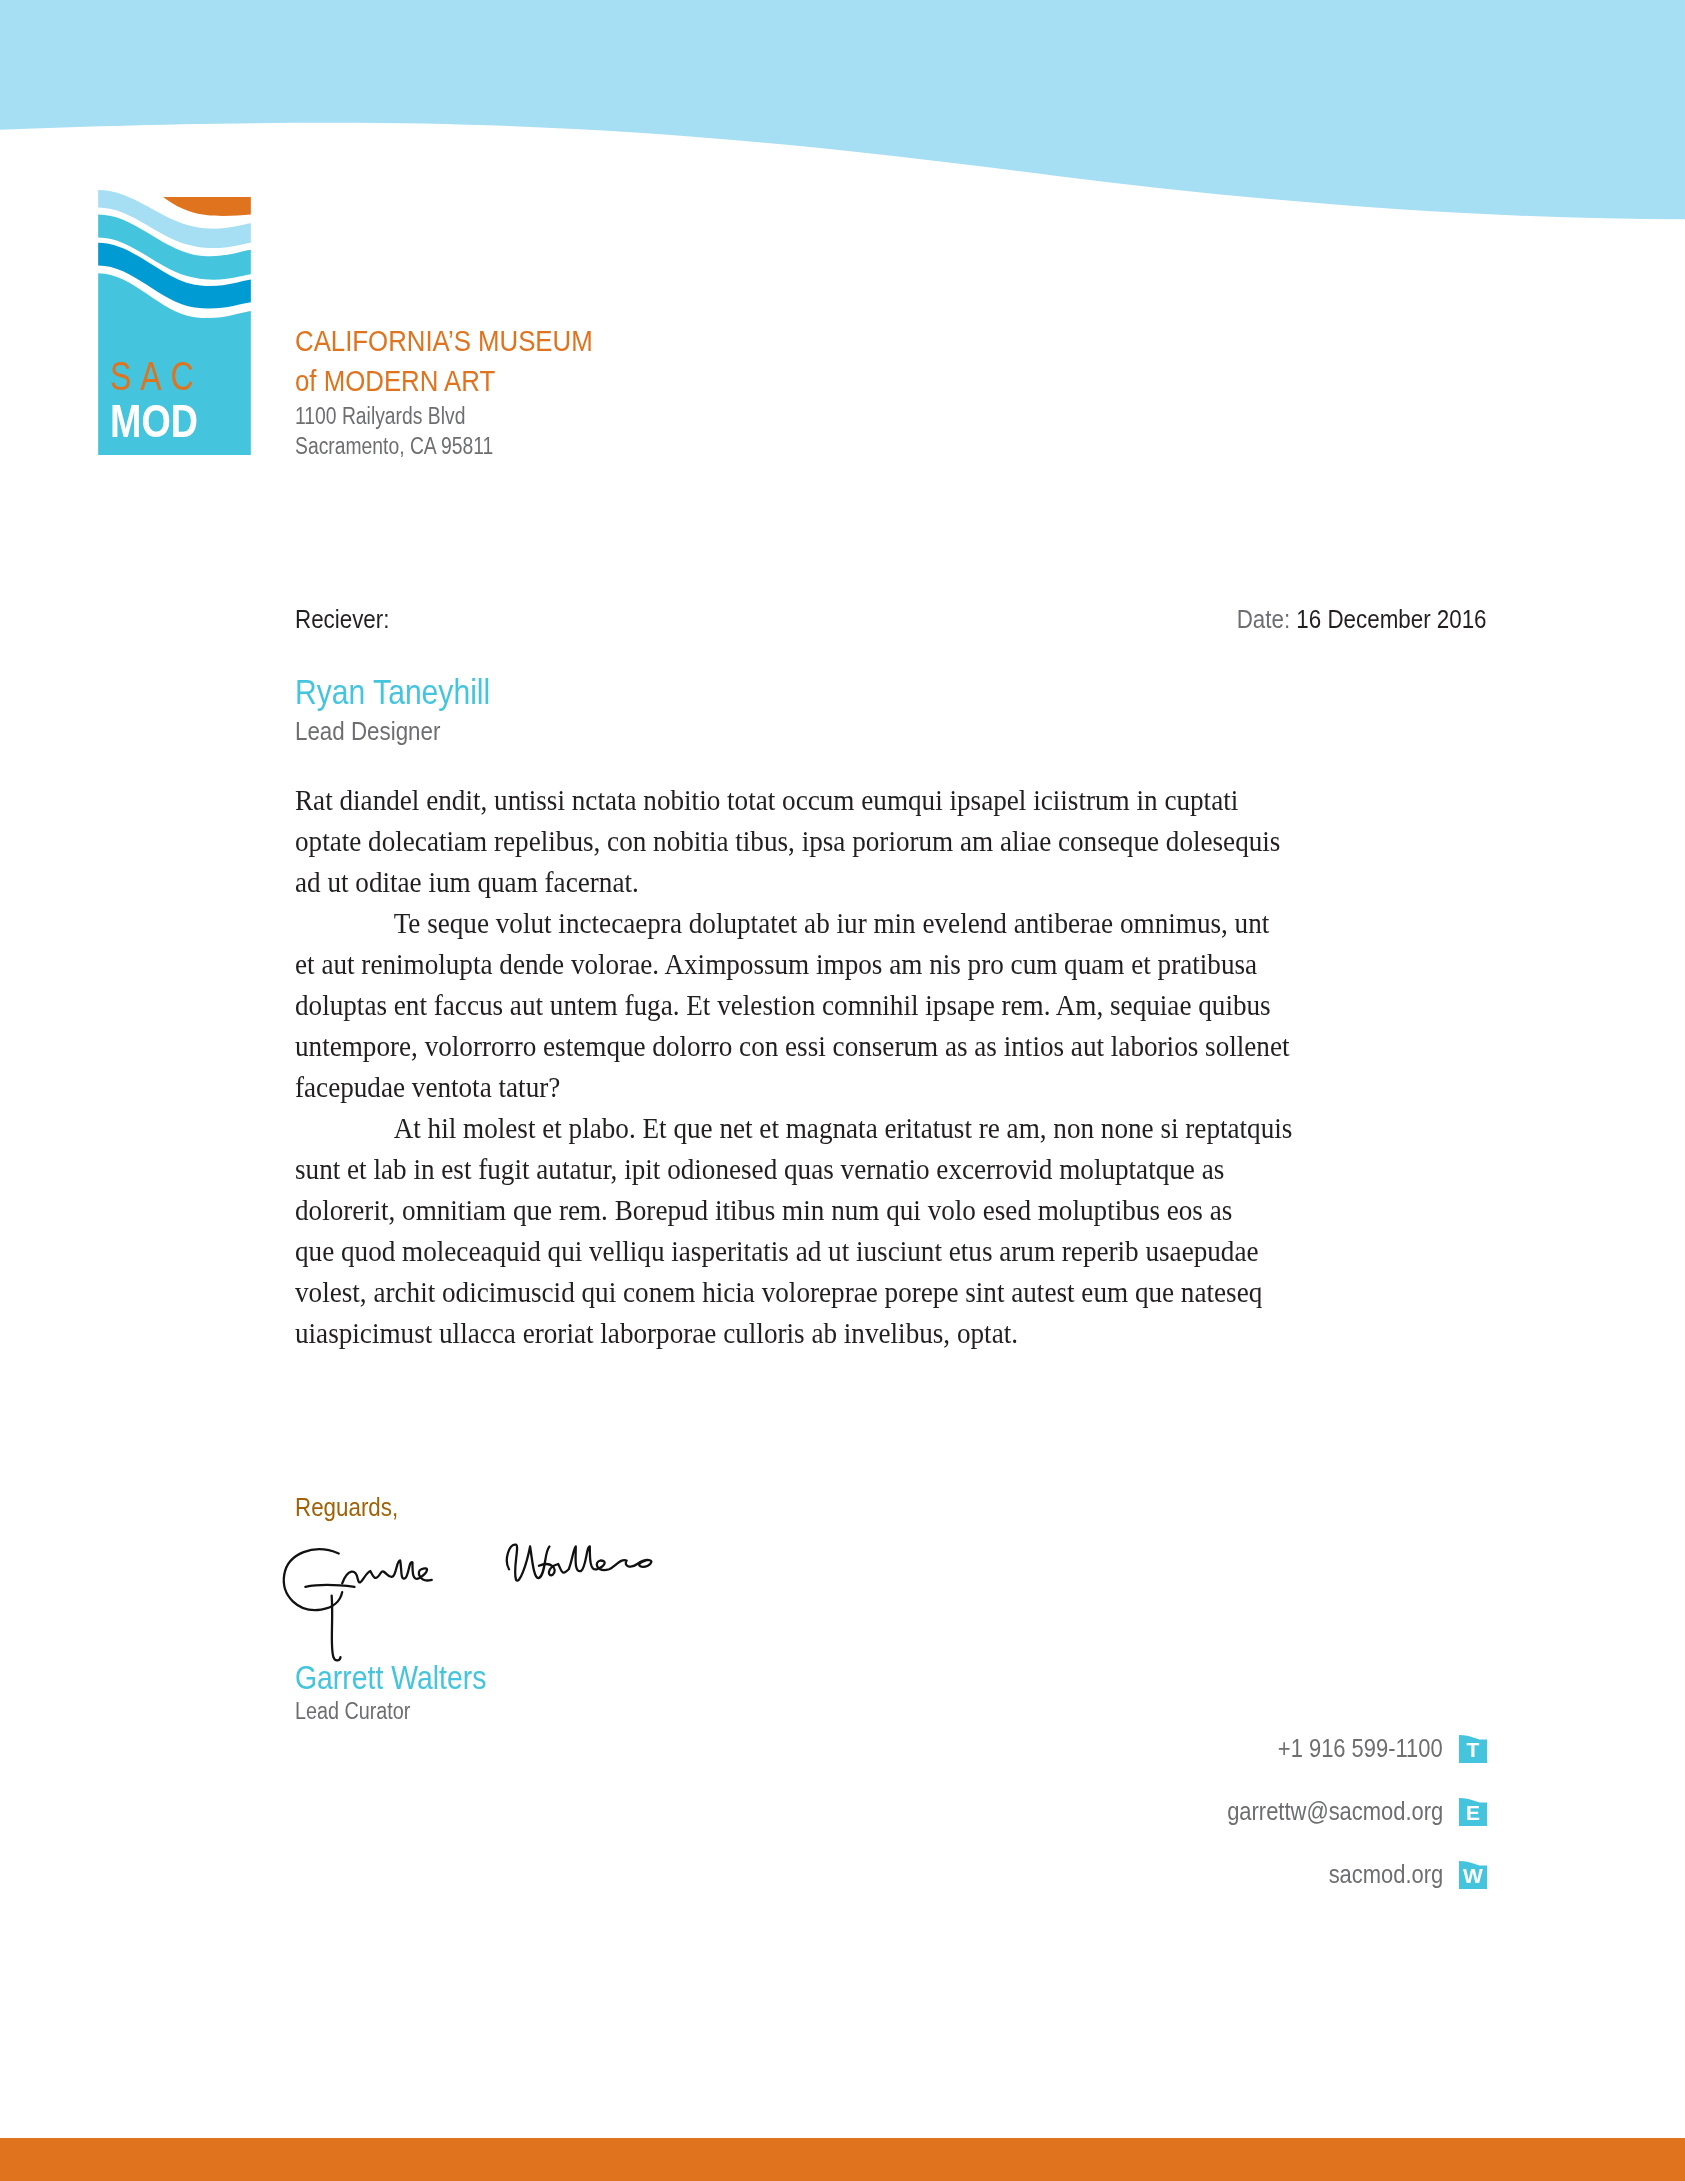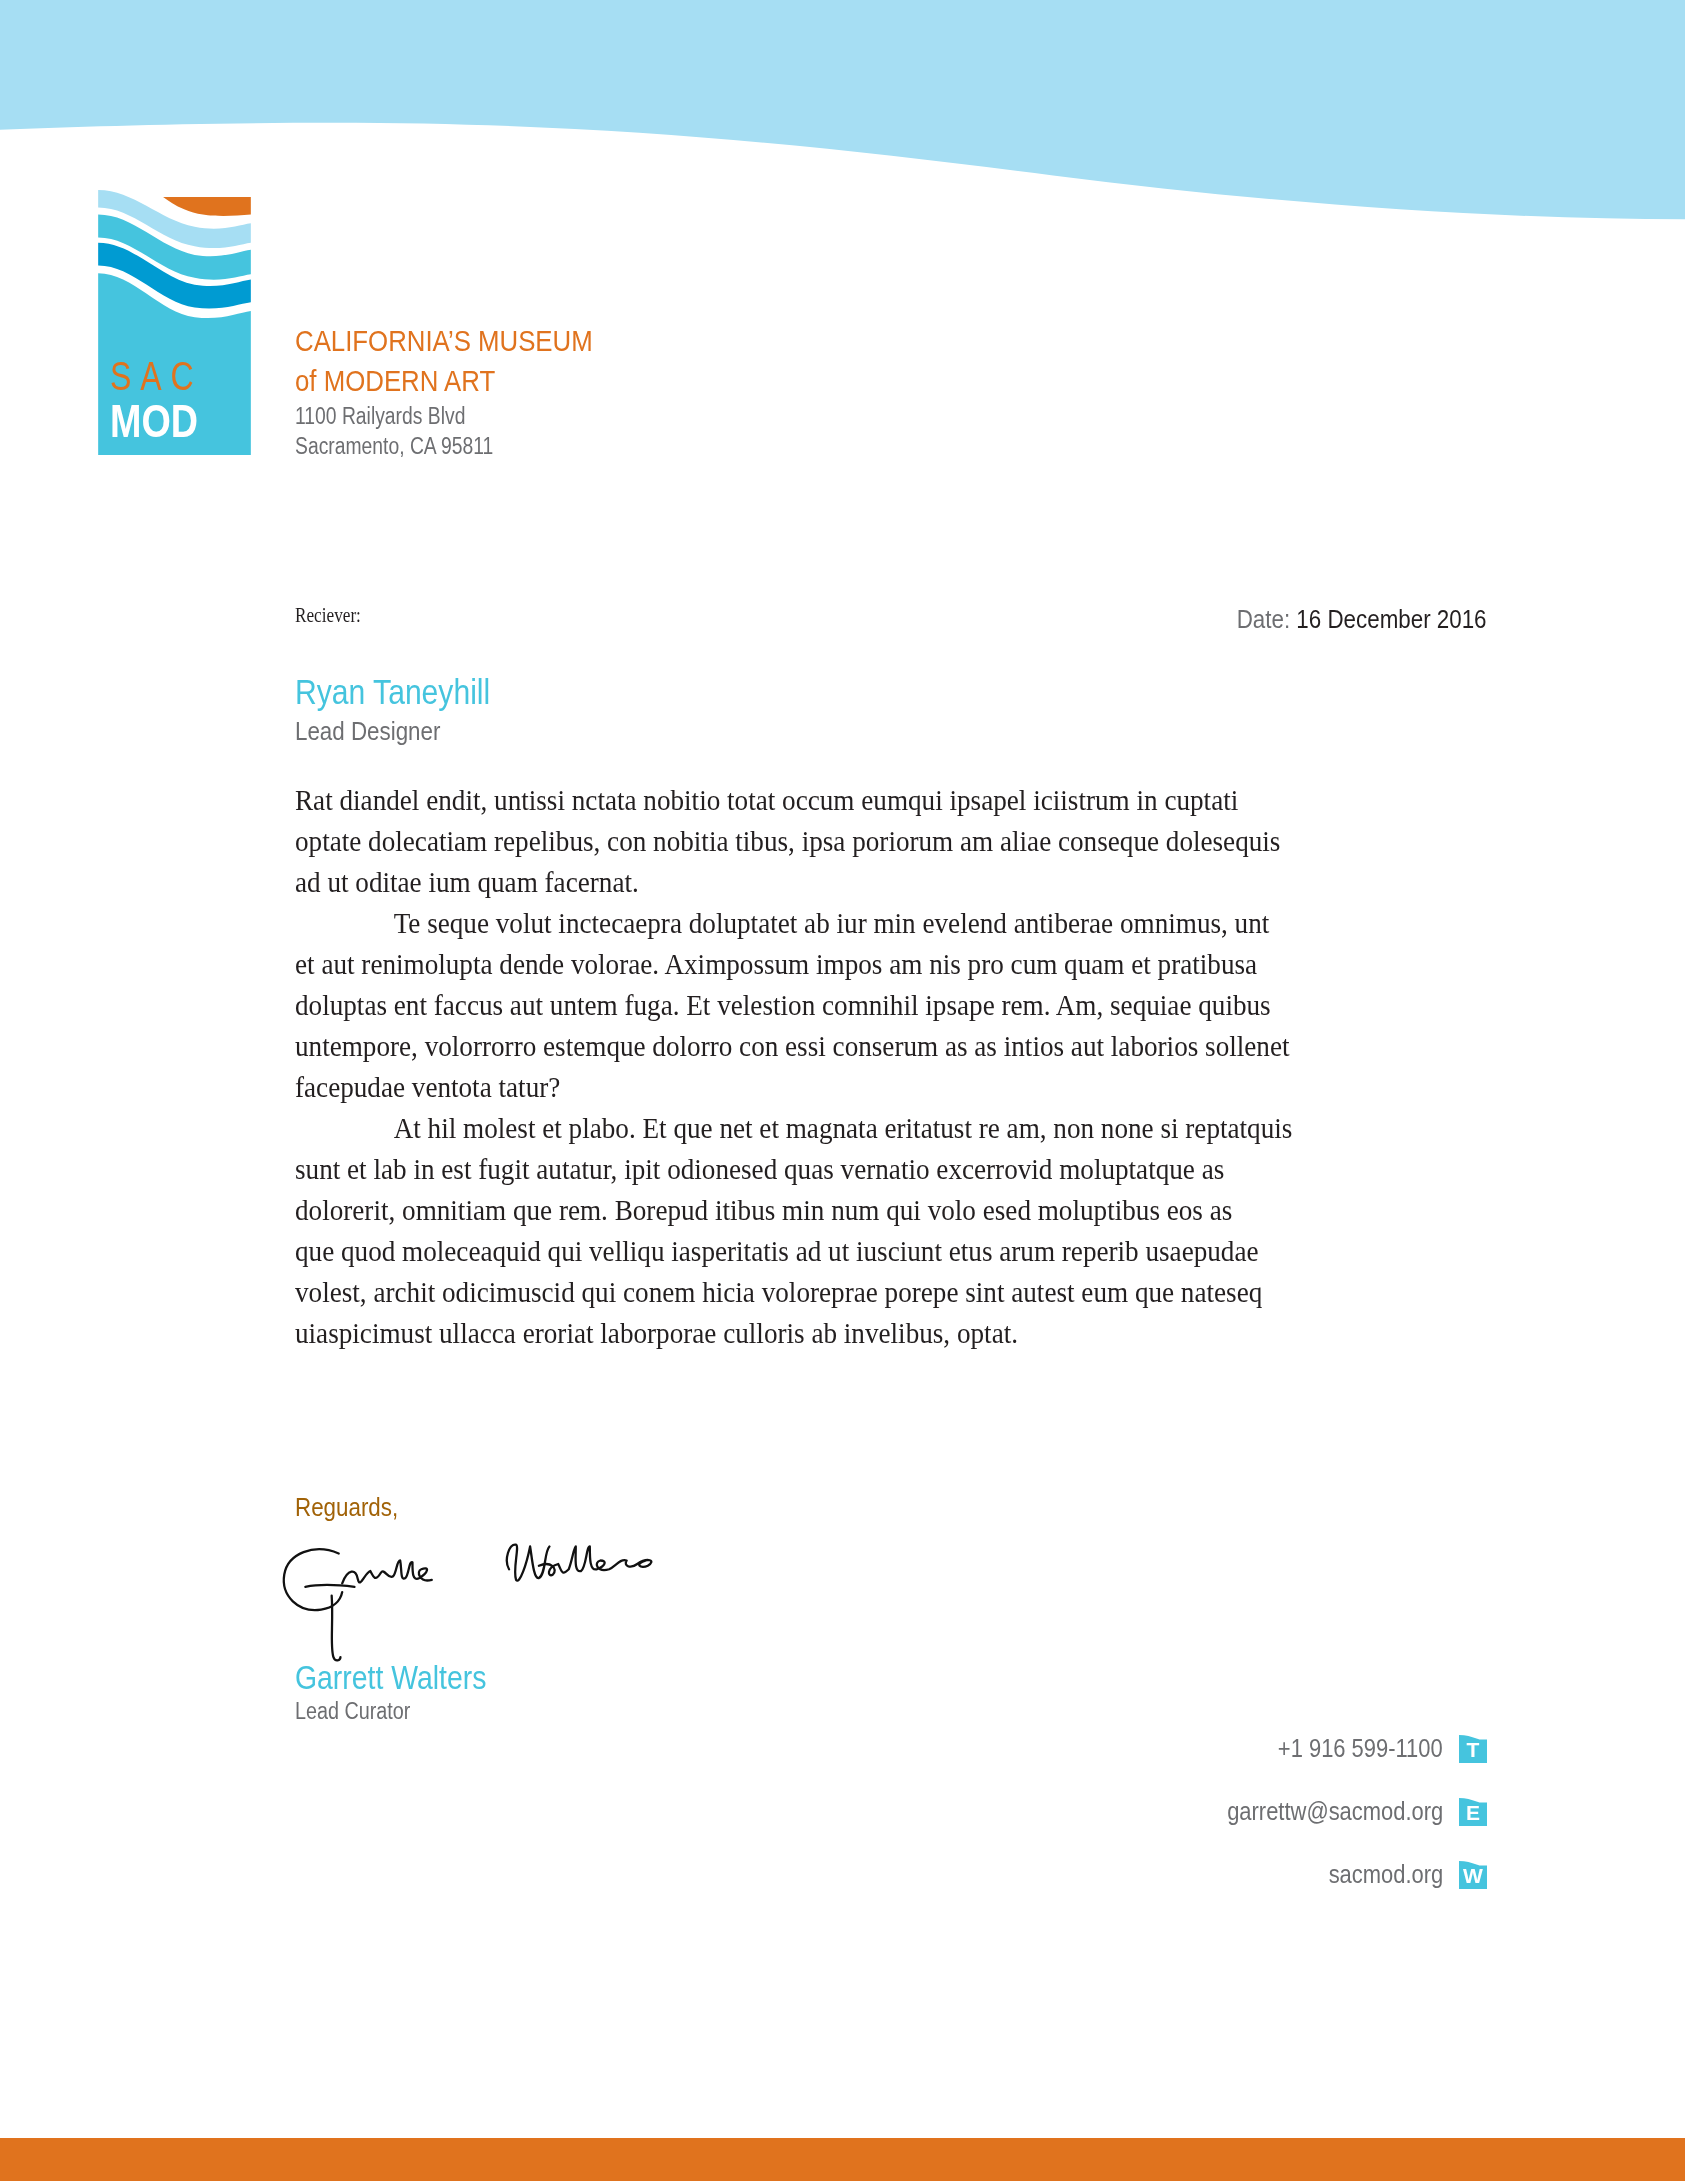--- a/index.html
+++ b/index.html
@@ -31,21 +31,21 @@
     transform: scaleX(0.86); transform-origin: left top; white-space: nowrap;
   }
   .addr-line {
     color: #6D6E71; font-size: 23px; line-height: 30px;
     transform: scaleX(0.84); transform-origin: left top; white-space: nowrap;
   }
 
   .narrow { display: inline-block; transform: scaleX(0.86); transform-origin: left top; white-space: nowrap; }
   .narrow-r { display: inline-block; transform: scaleX(0.86); transform-origin: right top; white-space: nowrap; }
 
-  .receiver-label { position: absolute; left: 295px; top: 604px; font-size: 20px; color: #231F20; font-family: Liberation Serif, serif; }
+  .receiver-label { position: absolute; left: 295px; top: 604px; font-size: 26px; color: #231F20; }
   .date { position: absolute; right: 198px; top: 604px; font-size: 26px; }
   .date .lbl { color: #6D6E71; }
   .date .val { color: #231F20; }
 
   .recipient-name { position: absolute; left: 295px; top: 672px; font-size: 35px; font-weight: normal; color: #45C4DE; }
   .recipient-title { position: absolute; left: 295px; top: 716px; font-size: 26px; color: #6D6E71; }
 
   .body-text {
     position: absolute; left: 295px; top: 779px; width: 1317px;
     font-size: 30px; line-height: 41px; color: #231F20;

